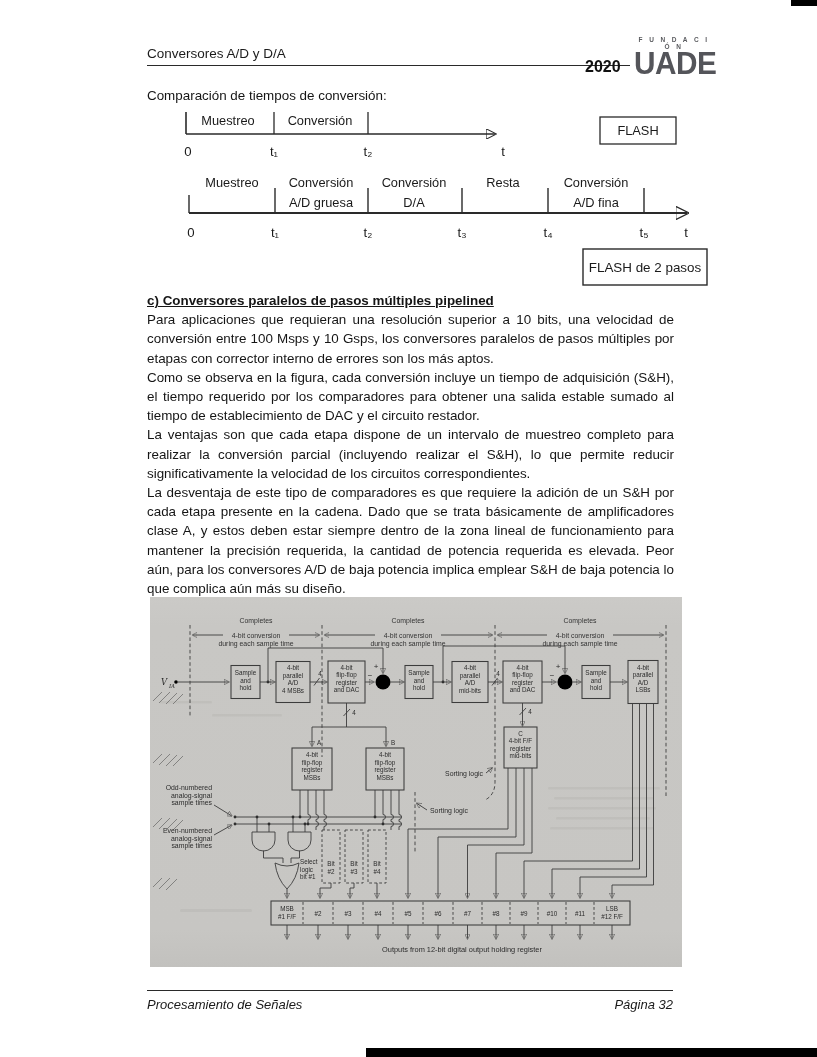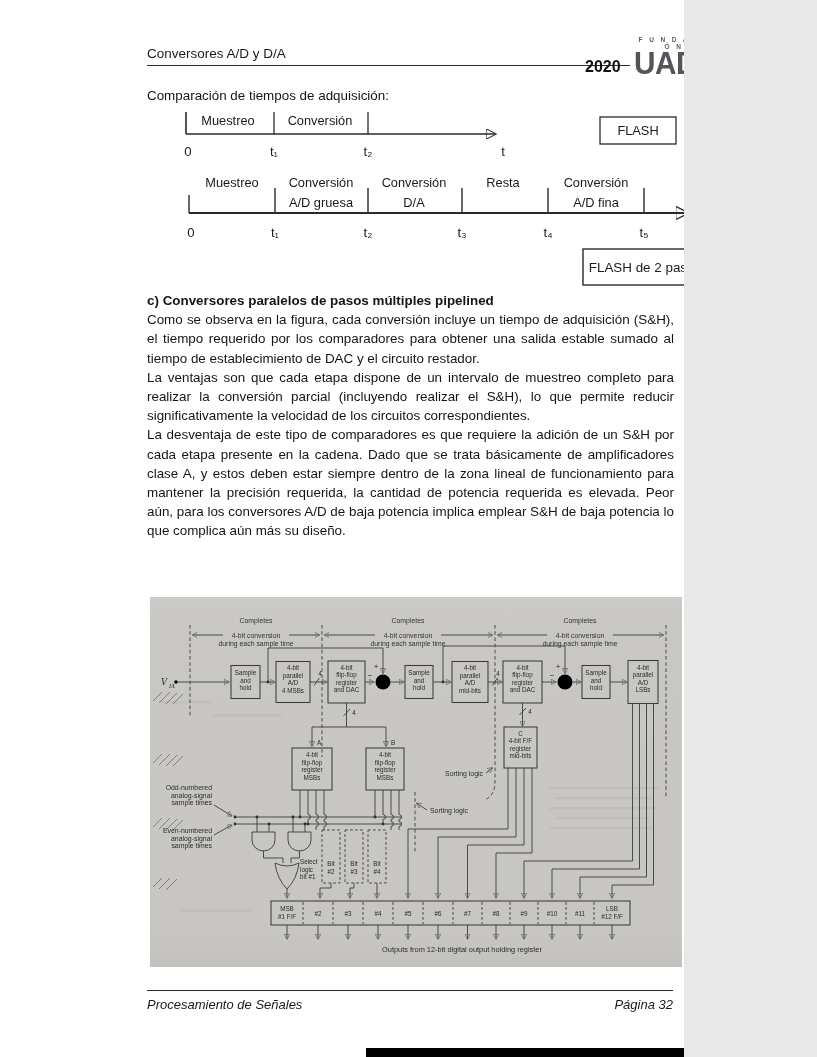--- a/index.html
+++ b/index.html
@@ -1,29 +1,29 @@
 <!DOCTYPE html>
 <html><head>
 <meta charset="utf-8">
 <style>
   html,body{margin:0;padding:0;background:#e8e8e8;}
-  .page{position:relative;width:684px;height:1057px;background:#ffffff;overflow:hidden;
+  .page{position:relative;width:817px;height:1057px;background:#ffffff;overflow:hidden;
         font-family:"Liberation Sans",sans-serif;color:#151515;}
   .abs{position:absolute;}
   .hdr-title{left:147px;top:46px;font-size:13.5px;color:#1c1c1c;}
   .hdr-rule{left:147px;top:65px;width:483px;height:1.4px;background:#2a2a2a;}
   .hdr-year{left:585px;top:42px;font-size:16px;font-weight:bold;color:#111;margin-top:16px;}
   .logo{left:634px;top:36px;width:80px;text-align:center;color:#55565a;}
   .logo-top{font-size:6.5px;letter-spacing:2.4px;font-weight:bold;color:#5a5b5f;}
   .logo-main{font-size:31px;font-weight:bold;letter-spacing:-0.5px;line-height:28px;
              transform:scaleX(.96);transform-origin:left;color:#54555a;}
   .intro{left:147px;top:88px;font-size:13.4px;}
   .bodytext{left:147px;top:291px;width:527px;font-size:13.4px;line-height:19.2px;
             text-align:justify;}
-  .bodytext .h{font-weight:bold;}
+  .bodytext .h{font-weight:bold;text-decoration:underline;}
   .figurebox{left:150px;top:597px;width:532px;height:370px;
              background:linear-gradient(180deg,#cbcac7 0%,#c8c7c4 8%,#c7c6c3 90%,#c2c1be 100%);}
   .ftr-rule{left:147px;top:990px;width:526px;height:1.2px;background:#2a2a2a;}
   .ftr{left:147px;top:997px;width:526px;display:flex;justify-content:space-between;
        font-size:13px;font-style:italic;color:#1a1a1a;gap:20px;}
   .scan-tr{left:791px;top:0;width:26px;height:6px;background:#000;}
   .scan-b{left:366px;top:1048px;width:451px;height:9px;background:#000;}
   svg{display:block;}
   svg text{fill:#1a1a1a;font-family:"Liberation Sans",sans-serif;}
   .tl text{font-size:12.8px;}
@@ -53,21 +53,21 @@
 
   <div class="abs hdr-title">Conversores A/D y D/A</div>
   <div class="abs hdr-rule"></div>
   <div class="abs hdr-year">2020</div>
   <div class="abs logo">
     <div class="logo-top">F U N D A C I Ó N</div>
     <div class="logo-main">UADE</div>
   </div>
   <div class="abs scan-tr"></div>
 
-  <div class="abs intro">Comparación de tiempos de adquisición:</div>
+  <div class="abs intro">Comparación de tiempos de conversión:</div>
 
   <svg class="abs tl" style="left:147px;top:105px" width="563" height="60" viewBox="0 0 563 60">
     <defs>
       <marker id="a1" viewBox="0 0 10 10" refX="8.5" refY="5" markerWidth="7" markerHeight="7" orient="auto">
         <path d="M0,0L10,5L0,10z" fill="#2a2a2a" stroke="none"></path>
       </marker>
     </defs>
     <g>
       <line x1="39" y1="7" x2="39" y2="29" stroke-width="1.6"></line>
       <line x1="127" y1="7" x2="127" y2="29" stroke-width="1.3"></line>
@@ -113,20 +113,21 @@
     <text class="num" x="315" y="67" text-anchor="middle">t₃</text>
     <text class="num" x="401" y="67" text-anchor="middle">t₄</text>
     <text class="num" x="497" y="67" text-anchor="middle">t₅</text>
     <text class="num" x="539" y="67" text-anchor="middle">t</text>
     <rect x="436" y="79" width="124" height="36" stroke-width="1.4"></rect>
     <text x="498" y="102" text-anchor="middle" style="font-size:13.4px">FLASH de 2 pasos</text>
   </svg>
 
   <div class="abs bodytext">
     <div class="h">c) Conversores paralelos de pasos múltiples pipelined</div>
+    <div>Para aplicaciones que requieran una resolución superior a 10 bits, una velocidad de conversión entre 100 Msps y 10 Gsps, los conversores paralelos de pasos múltiples por etapas con corrector interno de errores son los más aptos.</div>
     <div>Como se observa en la figura, cada conversión incluye un tiempo de adquisición (S&amp;H), el tiempo requerido por los comparadores para obtener una salida estable sumado al tiempo de establecimiento de DAC y el circuito restador.</div>
     <div>La ventajas son que cada etapa dispone de un intervalo de muestreo completo para realizar la conversión parcial (incluyendo realizar el S&amp;H), lo que permite reducir significativamente la velocidad de los circuitos correspondientes.</div>
     <div>La desventaja de este tipo de comparadores es que requiere la adición de un S&amp;H por cada etapa presente en la cadena. Dado que se trata básicamente de amplificadores clase A, y estos deben estar siempre dentro de la zona lineal de funcionamiento para mantener la precisión requerida, la cantidad de potencia requerida es elevada. Peor aún, para los conversores A/D de baja potencia implica emplear S&amp;H de baja potencia lo que complica aún más su diseño.</div>
   </div>
 
   <div class="abs figurebox">
   <svg class="fig" width="532" height="370" viewBox="0 0 532 370">
     <defs>
       <marker id="af" viewBox="0 0 10 10" refX="8" refY="5" markerWidth="6" markerHeight="6" orient="auto">
         <path d="M0,0L10,5L0,10z" fill="#3c3c3c" stroke="none"></path>

